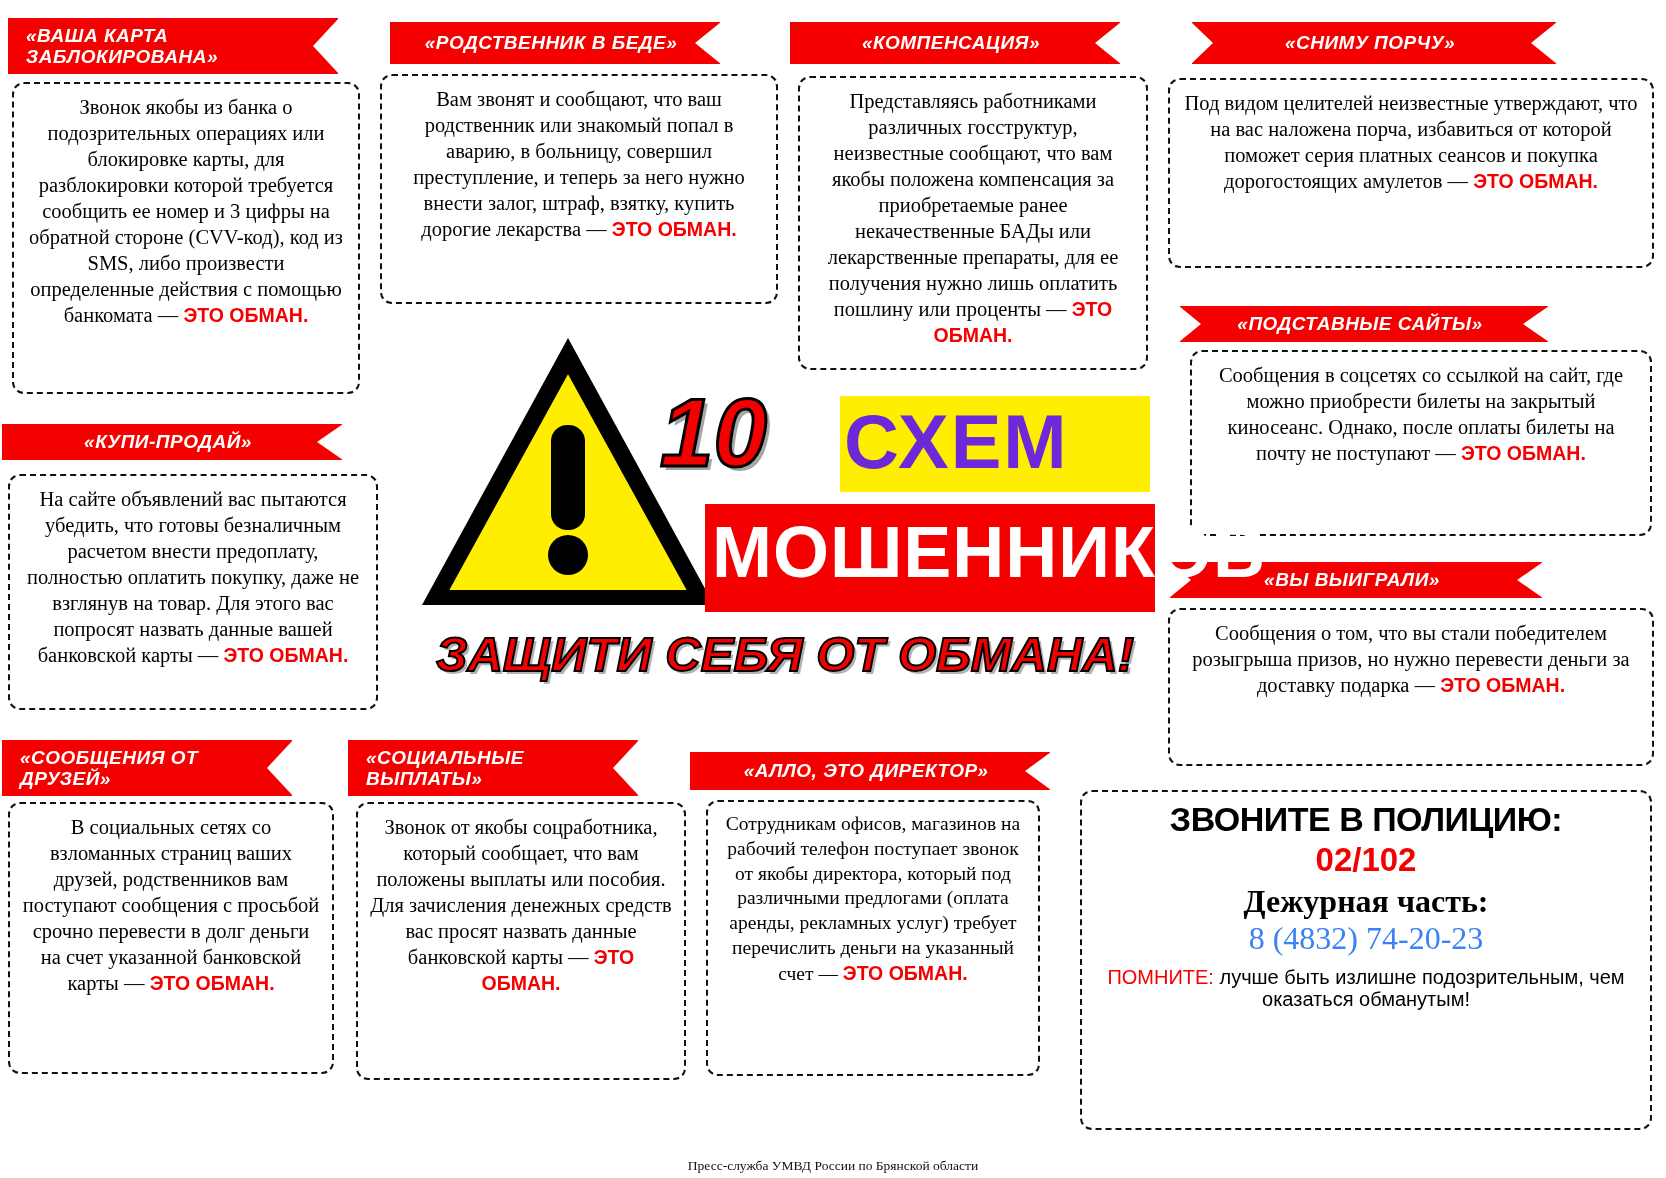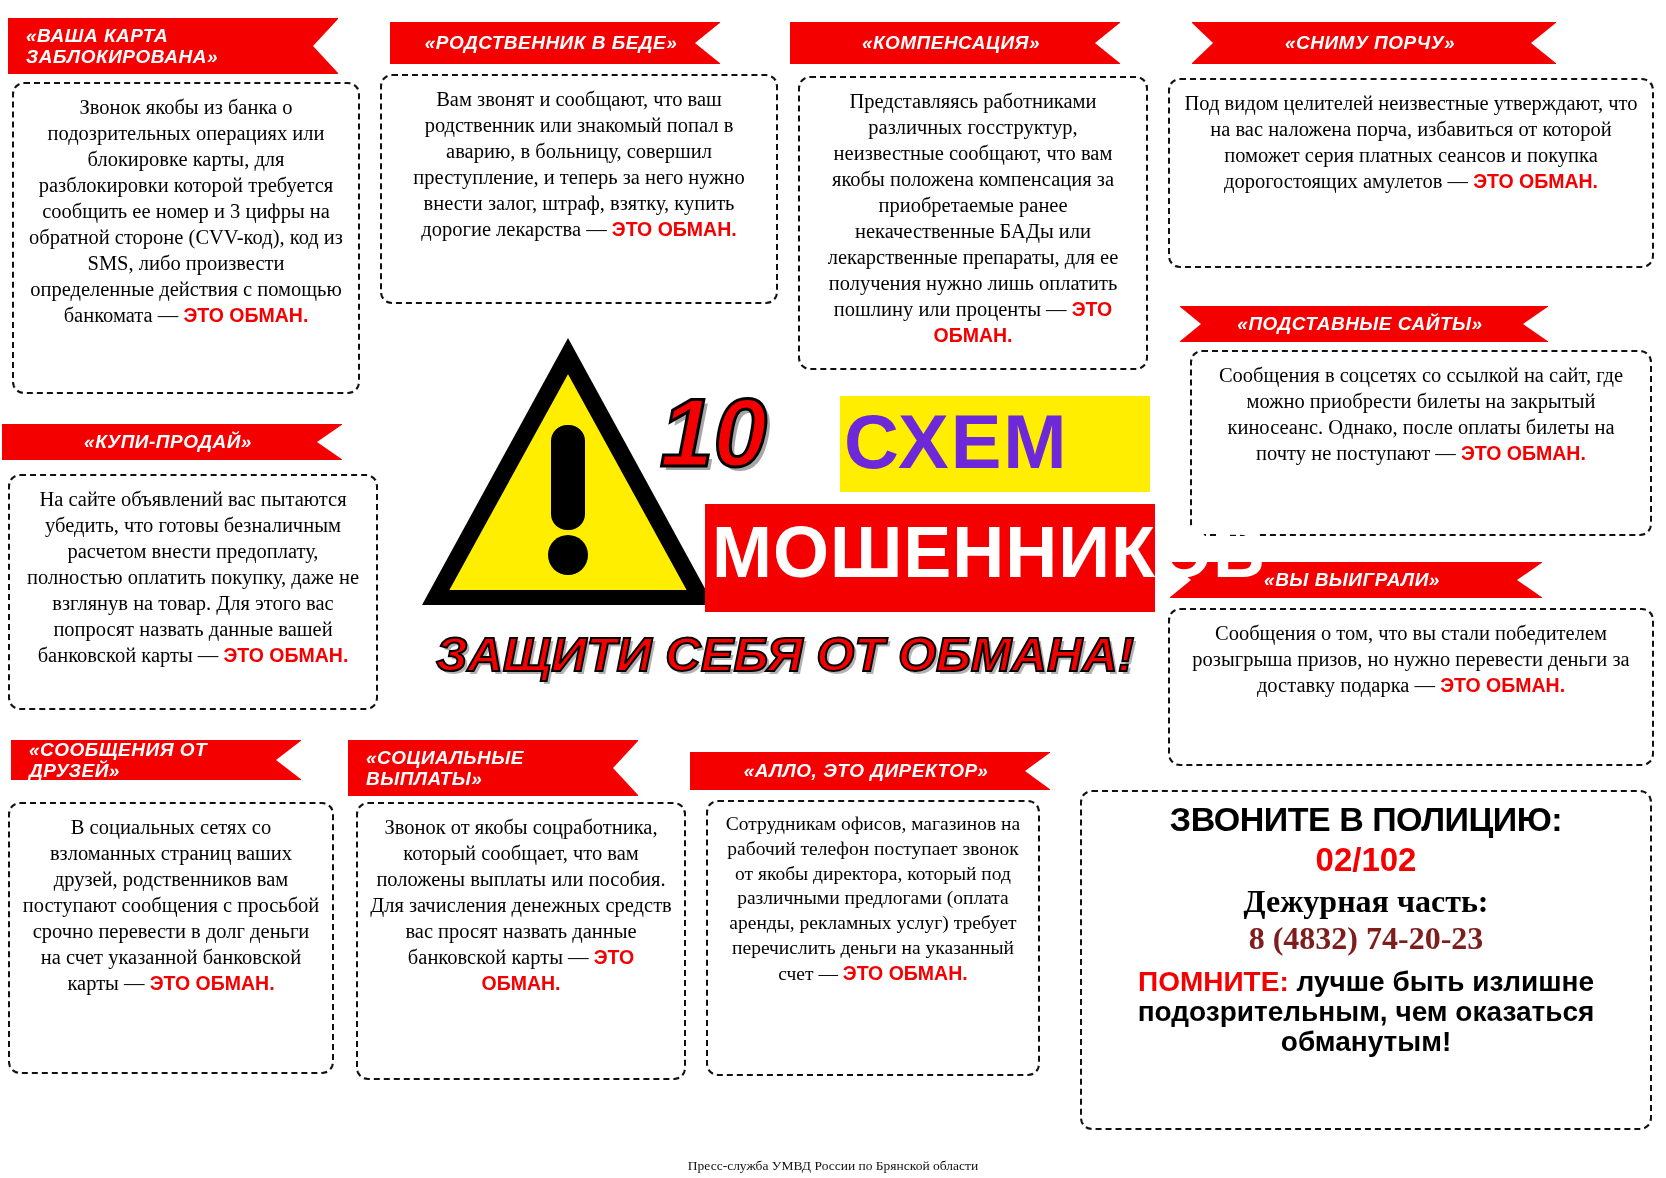--- a/index.html
+++ b/index.html
@@ -103,22 +103,22 @@
 
   
   .police{
     position:absolute;left:1080px;top:790px;width:572px;height:340px;
     border:2px dashed #111;border-radius:12px;box-sizing:border-box;
     padding:8px 10px;text-align:center;background:#fff;z-index:2;
   }
   .police .l1{font-family:"Liberation Sans",sans-serif;font-weight:bold;font-size:34px;color:#000;letter-spacing:-.5px;}
   .police .l2{font-family:"Liberation Sans",sans-serif;font-weight:bold;font-size:33px;color:#f40000;margin-top:2px;}
   .police .l3{font-family:"Liberation Serif",serif;font-weight:bold;font-size:32px;color:#000;margin-top:4px;text-align:center;}
-  .police .l4{font-family:"Liberation Serif",serif;font-weight:bold;font-size:32px;color:#7f1d1d;}
-  .police .l5{margin-top:10px;font-family:"Liberation Sans",sans-serif;font-weight:bold;font-size:28px;line-height:1.08;color:#000;}
+  .police .l4{font-family:"Liberation Serif",serif;font-weight:normal;font-size:32px;color:#3b82f6;}
+  .police .l5{margin-top:10px;font-family:"Liberation Sans",sans-serif;font-weight:normal;font-size:20px;line-height:1.08;color:#000;}
   .police .l5 .rem{color:#f40000;}
 
   .footer{
     position:absolute;left:0;bottom:4px;width:100%;
     text-align:center;font-size:13.5px;color:#111;
     font-family:"Liberation Serif",serif;
   }
 </style>
 </head>
 <body>
@@ -160,21 +160,21 @@
     <span>Сообщения о том, что вы стали победителем розыгрыша призов, но нужно перевести деньги за доставку подарка —</span>
     <span class="warn">ЭТО ОБМАН.</span>
   </div>
 
   <div class="ribbon" style="left:2px;top:424px;width:340px;height:36px;">«КУПИ-ПРОДАЙ»</div>
   <div class="card" style="left:8px;top:474px;width:370px;height:236px;">
     <span>На сайте объявлений вас пытаются убедить, что готовы безналичным расчетом внести предоплату, полностью оплатить покупку, даже не взглянув на товар. Для этого вас попросят назвать данные вашей банковской карты —</span>
     <span class="warn">ЭТО ОБМАН.</span>
   </div>
 
-  <div class="ribbon" style="left:11px;top:740px;width:290px;height:40px;">«СООБЩЕНИЯ ОТ ДРУЗЕЙ»</div>
+  <div class="ribbon" style="left:2px;top:740px;width:290px;height:56px;">«СООБЩЕНИЯ ОТ ДРУЗЕЙ»</div>
   <div class="card" style="left:8px;top:802px;width:326px;height:272px;">
     <span>В социальных сетях со взломанных страниц ваших друзей, родственников вам поступают сообщения с просьбой срочно перевести в долг деньги на счет указанной банковской карты —</span>
     <span class="warn">ЭТО ОБМАН.</span>
   </div>
 
   <div class="ribbon" style="left:348px;top:740px;width:290px;height:56px;">«СОЦИАЛЬНЫЕ ВЫПЛАТЫ»</div>
   <div class="card" style="left:356px;top:802px;width:330px;height:278px;">
     <span>Звонок от якобы соцработника, который сообщает, что вам положены выплаты или пособия. Для зачисления денежных средств вас просят назвать данные банковской карты —</span>
     <span class="warn">ЭТО ОБМАН.</span>
   </div>

